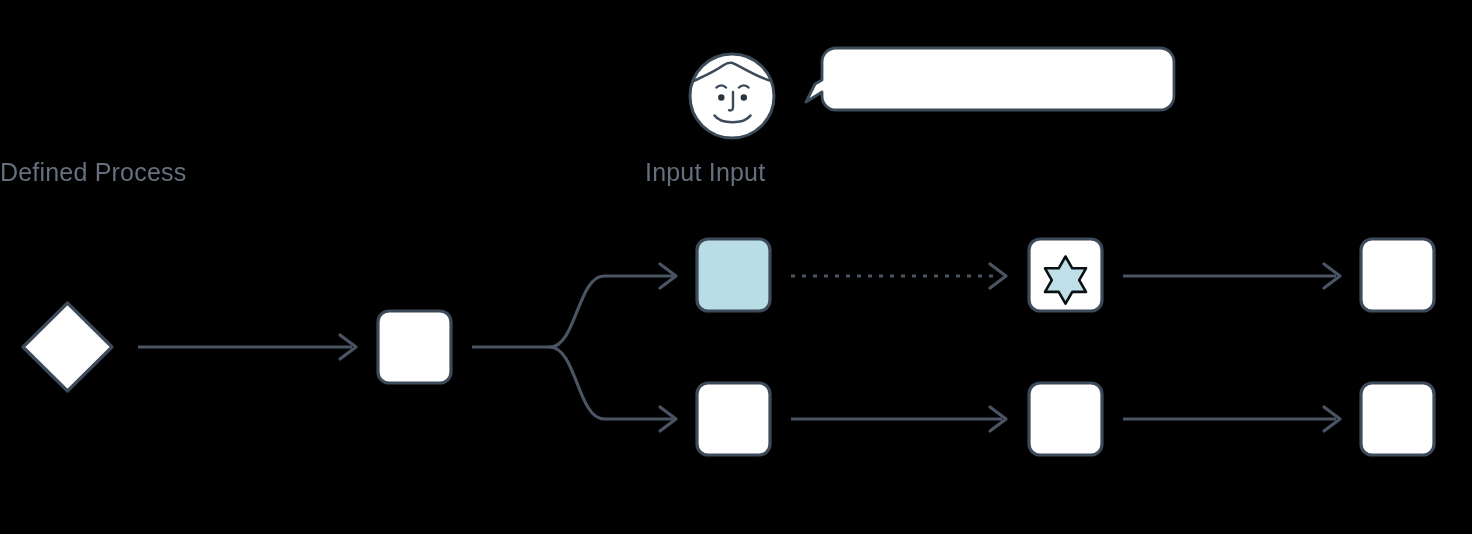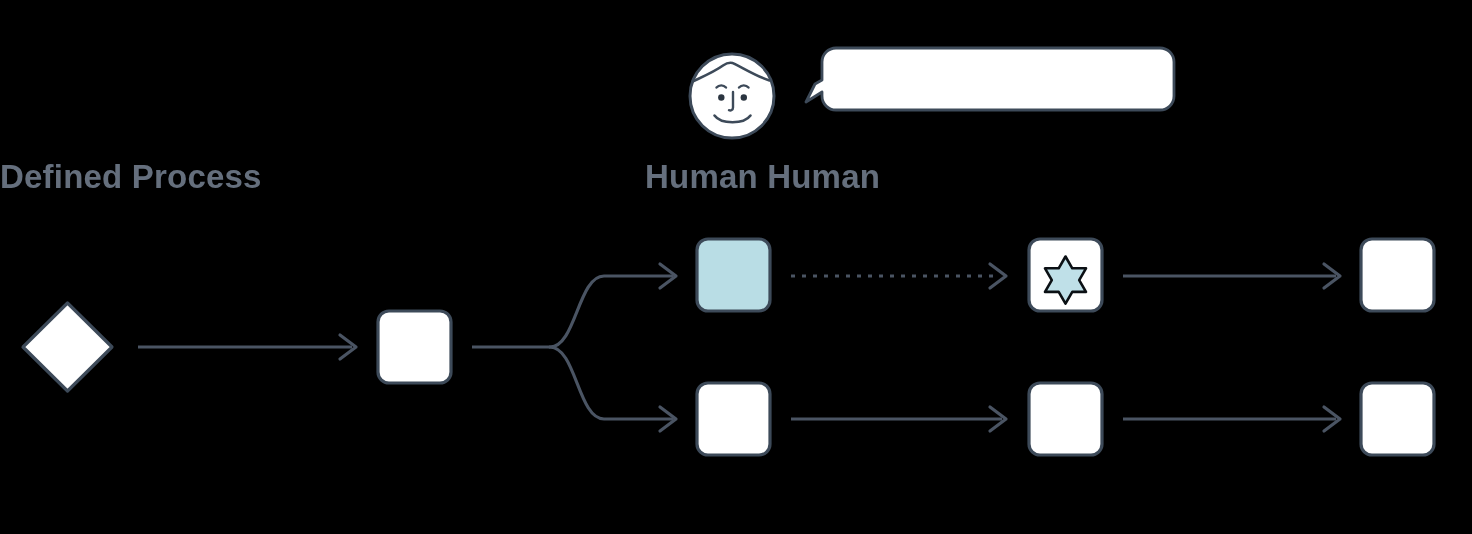--- a/index.html
+++ b/index.html
@@ -23,22 +23,22 @@
   .svg-layer {
     position: absolute;
     left: 0;
     top: 0;
     width: 1472px;
     height: 534px;
   }
   .label {
     position: absolute;
     color: #656f7d;
-    font-size: 33px;
-    font-weight: 700;
+    font-size: 25px;
+    font-weight: 400;
     letter-spacing: 0.2px;
     white-space: nowrap;
     text-align: center;
   }
   #label-defined-process { left: 0px; top: 158px; }
   #label-human-input { left: 645px; top: 158px; }
 
   .bubble-text {
     position: absolute;
     left: 838px;
@@ -156,16 +156,16 @@
       </g>
     </g>
 
     <g>
       <path d="M836,48 L1160,48 A14,14 0 0 1 1174,62 L1174,96 A14,14 0 0 1 1160,110 L836,110 A14,14 0 0 1 822,96 L822,92 L806,102 L815,84 L822,80 L822,62 A14,14 0 0 1 836,48 Z" fill="#ffffff" stroke="#3d4a59" stroke-width="2.8" stroke-linejoin="round"></path>
     </g>
   </svg>
 
   <div class="label" id="label-defined-process">Defined Process</div>
 
-  <div class="label" id="label-human-input">Human Human</div>
+  <div class="label" id="label-human-input">Input Input</div>
 
 
 </div>
 
 </body></html>

